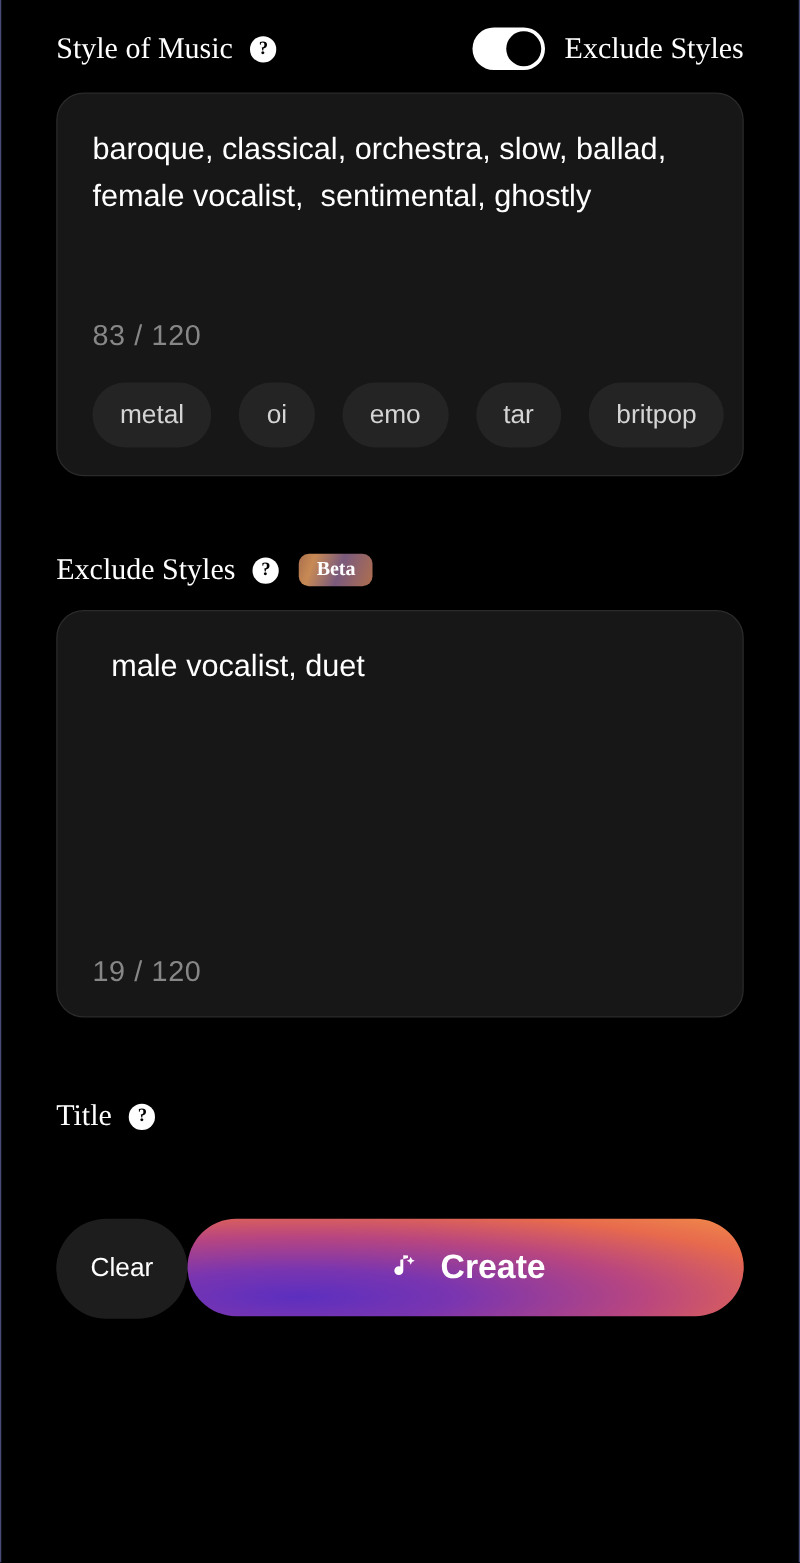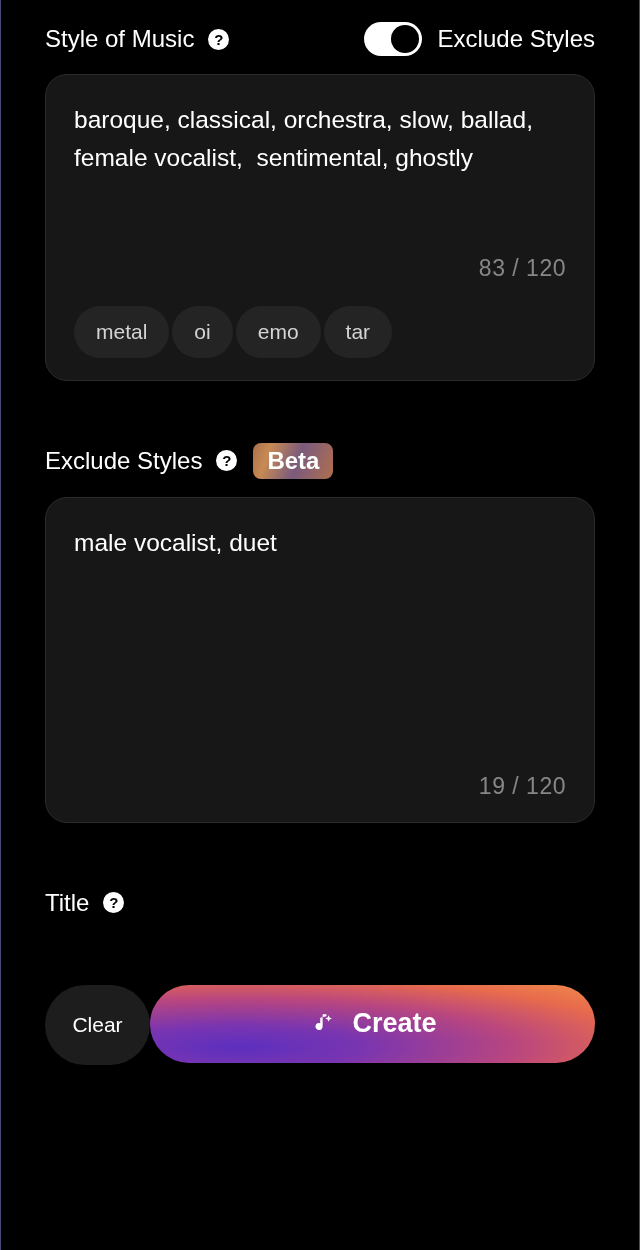--- a/index.html
+++ b/index.html
@@ -16,20 +16,21 @@
     height: 1250px;
     padding: 22px 44px 30px 44px;
     position: relative;
     border-left: 1px solid #4a4a78;
     border-right: 1px solid #4a4a78;
   }
   .section-header {
     display: flex;
     align-items: center;
     margin-bottom: 18px;
+    font-family: Liberation Serif, serif;
   }
   .section-label {
     font-size: 24px;
     font-weight: 500;
     color: #fff;
   }
   .help-icon {
     margin-left: 14px;
     width: 21px;
     height: 21px;
@@ -75,50 +76,49 @@
     position: relative;
   }
   .card-text {
     font-size: 24.5px;
     line-height: 1.55;
     color: #fff;
     font-weight: 400;
     white-space: pre-wrap;
   }
   .counter {
-    text-align: right;
     font-size: 23px;
     color: #878787;
     letter-spacing: 0.5px;
   }
   .style-card .counter { margin-top: 78px; }
   .chips {
     display: flex;
-    gap: 3px;
+    gap: 22px;
     margin-top: 24px;
   }
   .chip {
     background: #242424;
     color: #d4d4d4;
     font-size: 21px;
     padding: 14px 22px;
     border-radius: 30px;
     cursor: pointer;
   }
   .beta-badge {
     margin-left: 16px;
     padding: 4px 14px;
     border-radius: 8px;
-    font-size: 24px;
+    font-size: 16px;
     font-weight: 700;
     color: #fff;
     background: linear-gradient(110deg, #a96f4d 0%, #c88a54 20%, #7a5a7d 55%, #b06f4e 100%);
   }
   .exclude-card { min-height: 326px; display:flex; flex-direction:column; }
-  .exclude-card .card-text { flex: 0 0 auto; }
+  .exclude-card .card-text { flex: 0 0 auto; margin-left: 15px; }
   .exclude-card .counter { margin-top: auto; }
   .title-card .counter { margin-top: 22px; }
   .section-gap-1 { margin-top: 62px; }
   .section-gap-2 { margin-top: 66px; }
   .footer {
     display: flex;
     gap: 0;
     margin-top: 68px;
     align-items: stretch;
   }
@@ -178,20 +178,21 @@
   </div>
 
   <div class="card style-card">
     <div class="card-text">baroque, classical, orchestra, slow, ballad, female vocalist,  sentimental, ghostly</div>
     <div class="counter">83 / 120</div>
     <div class="chips">
       <span class="chip">metal</span>
       <span class="chip">oi</span>
       <span class="chip">emo</span>
       <span class="chip">tar</span>
+      <span class="chip">britpop</span>
     </div>
   </div>
 
   <div class="section-header section-gap-1">
     <span class="section-label">Exclude Styles</span>
     <span class="help-icon">?</span>
     <span class="beta-badge">Beta</span>
   </div>
 
   <div class="card exclude-card">

